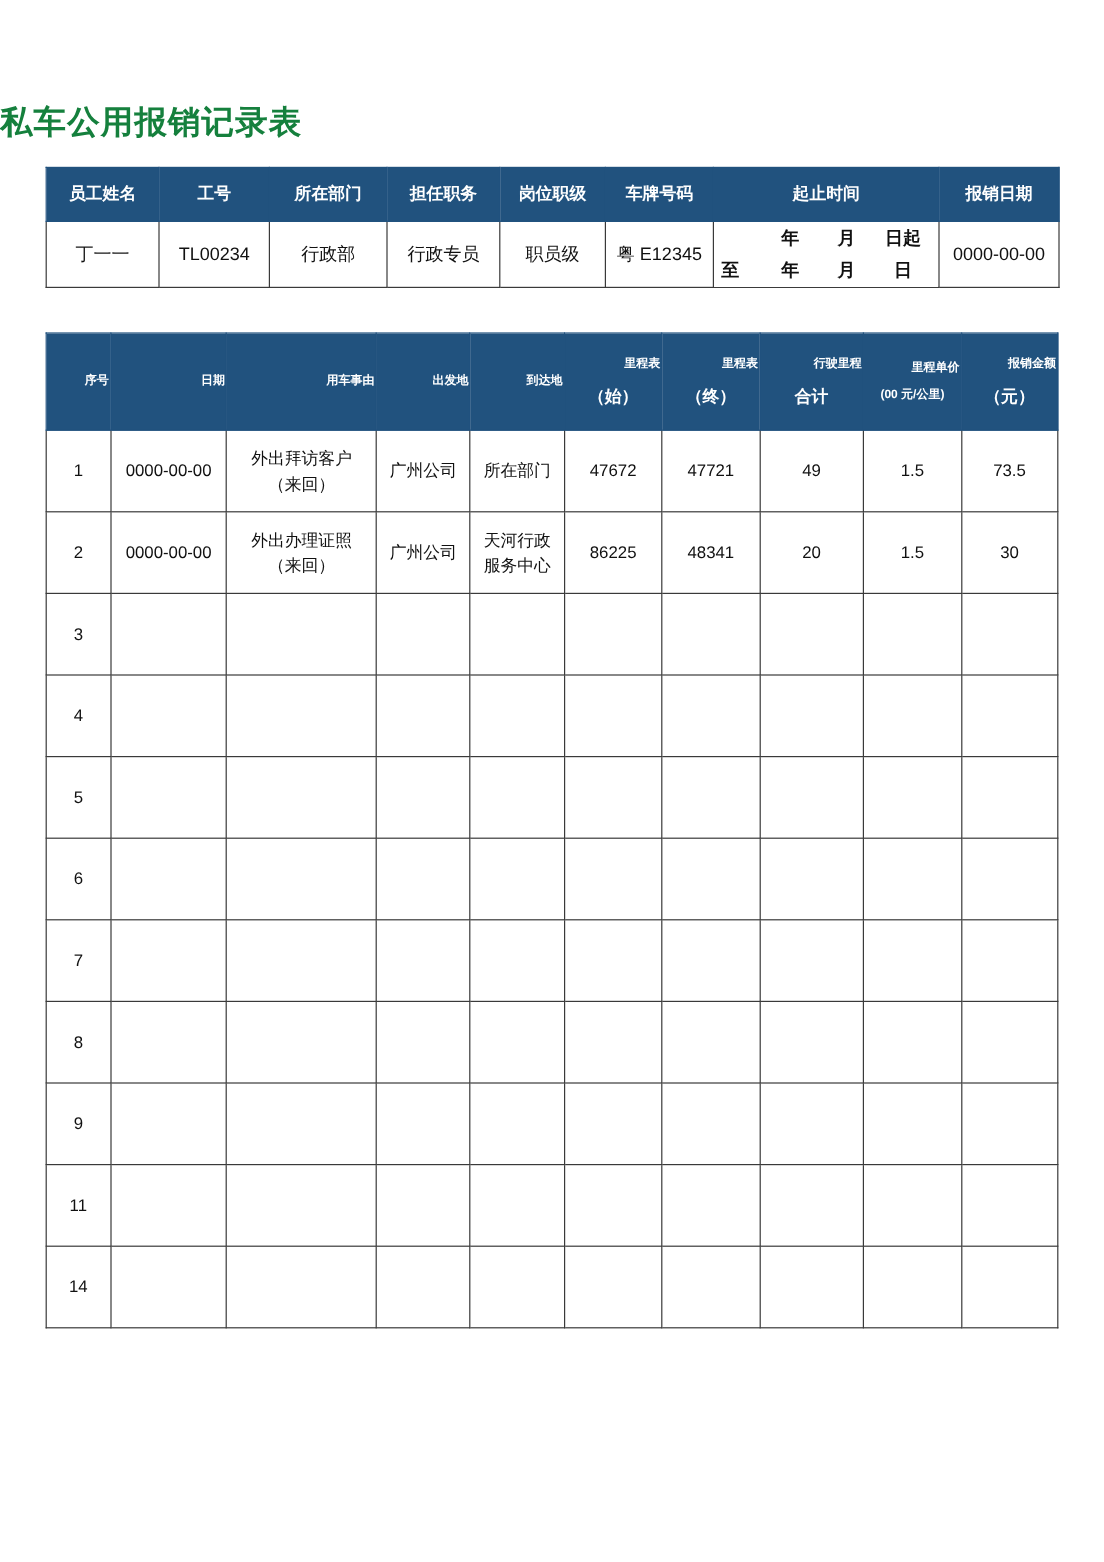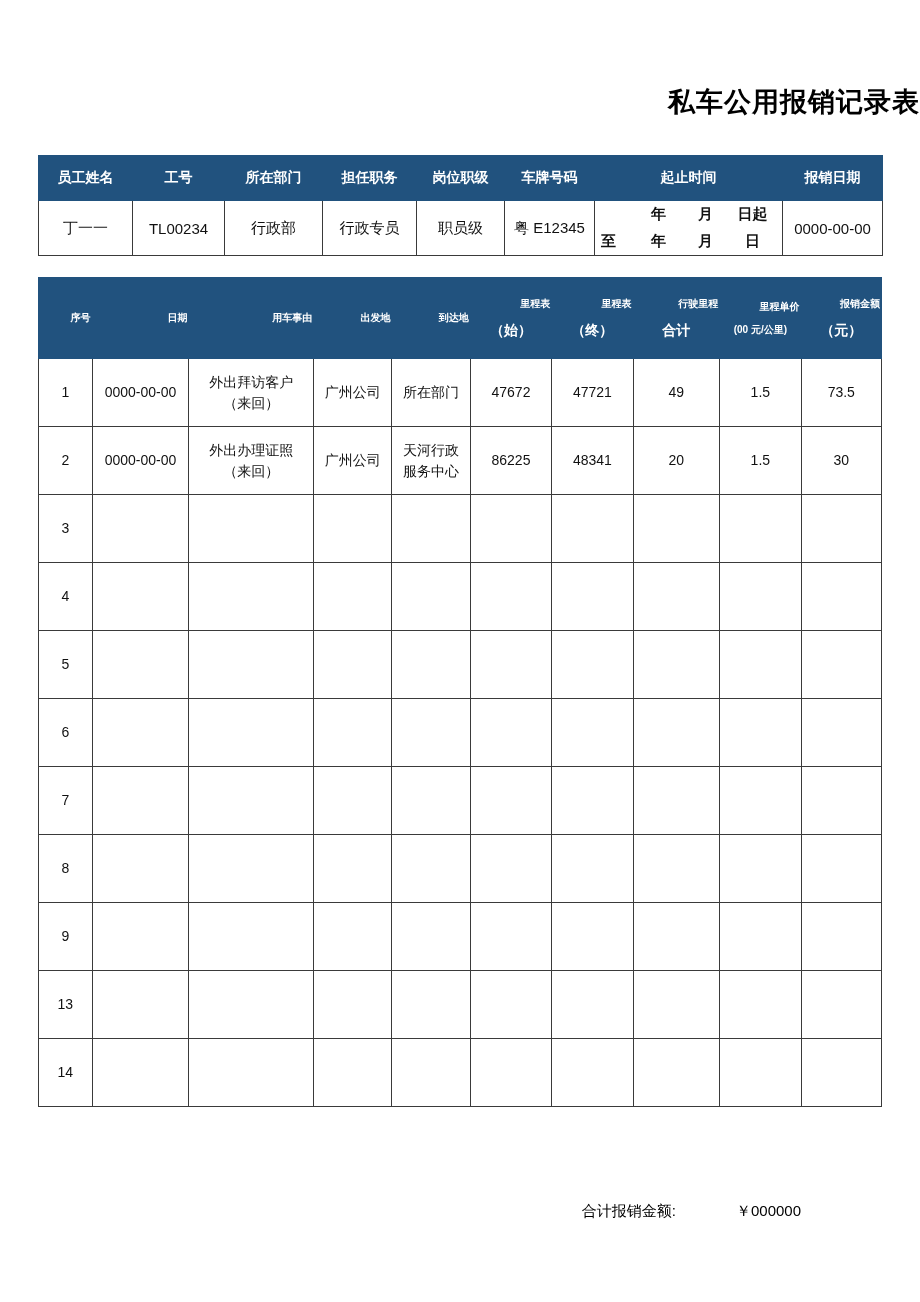--- a/index.html
+++ b/index.html
@@ -22,25 +22,25 @@
     width: 920px;
     height: 1302px;
   }
 
   
   .doc-title {
     position: absolute;
     left: 0;
     top: 84px;
     width: 920px;
-    text-align: right;
+    text-align: left;
     font-size: 27px;
     font-weight: bold;
     letter-spacing: 1px;
-    color: #000000;
+    color: #15803d;
   }
 
   
   table.grid {
     border-collapse: collapse;
     table-layout: fixed;
   }
   table.grid td {
     border: 1px solid #3a3a3a;
     padding: 0;
@@ -54,21 +54,21 @@
     color: #ffffff;
     font-weight: bold;
     border: 1px solid #21527E;
     font-size: 14px;
   }
 
   
   #info-table {
     position: absolute;
     left: 38px;
-    top: 155px;
+    top: 139px;
     width: 844px;
     padding-left: 38px;
   }
   #info-table td.hd {
     height: 44px;
   }
   #info-table td.val {
     height: 54px;
     font-size: 15px;
     color: #111;
@@ -441,21 +441,21 @@
               <span></span>
             </div>
           </td>
           <td class="body"></td>
           <td class="body"></td>
           <td class="body"></td>
           <td class="body"></td>
           <td class="body"></td>
         </tr>
         <tr>
-          <td class="body">13</td>
+          <td class="body">11</td>
           <td class="body"></td>
           <td class="body">
             <div class="two-line">
               <span></span>
               <span></span>
             </div>
           </td>
           <td class="body"></td>
           <td class="body">
             <div class="two-line">
@@ -487,18 +487,14 @@
           </td>
           <td class="body"></td>
           <td class="body"></td>
           <td class="body"></td>
           <td class="body"></td>
           <td class="body"></td>
         </tr>
       </tbody>
   </table>
 
-  <div id="total-row">
-    <div id="total-label">合计报销金额:</div>
-    <div id="total-value">￥000000</div>
-  </div>
 
 </div>
 
 </body></html>

